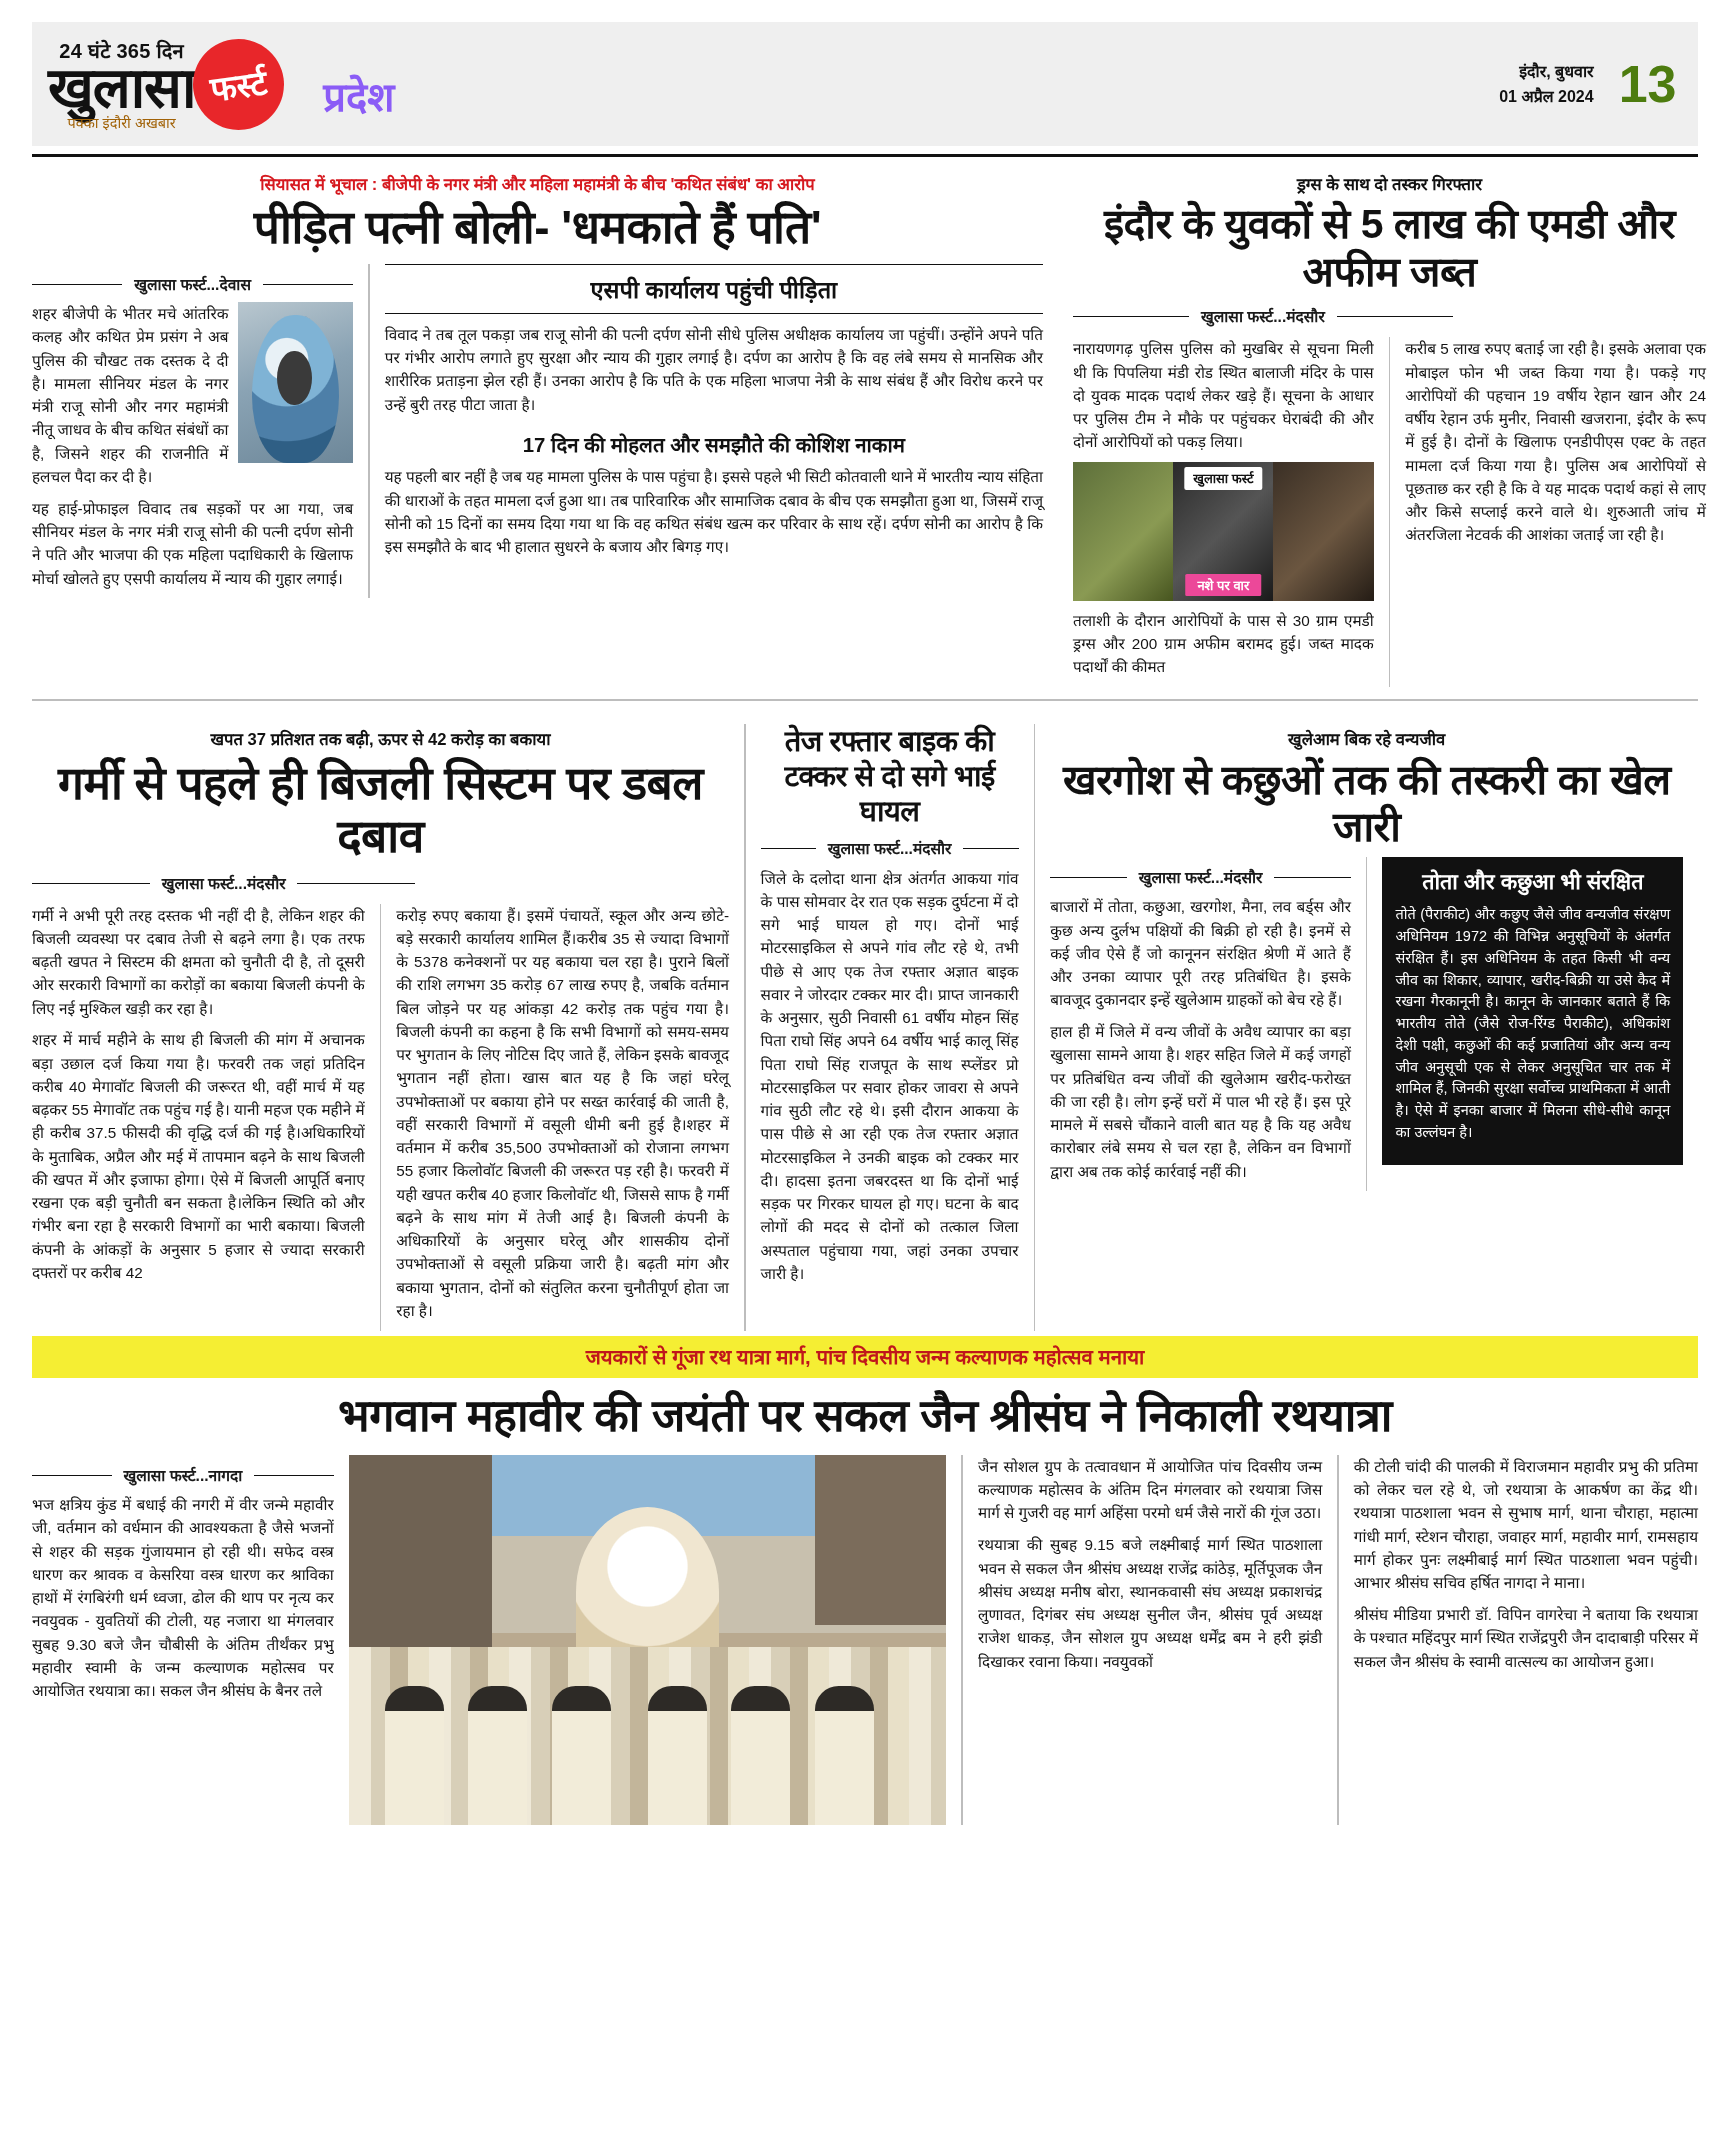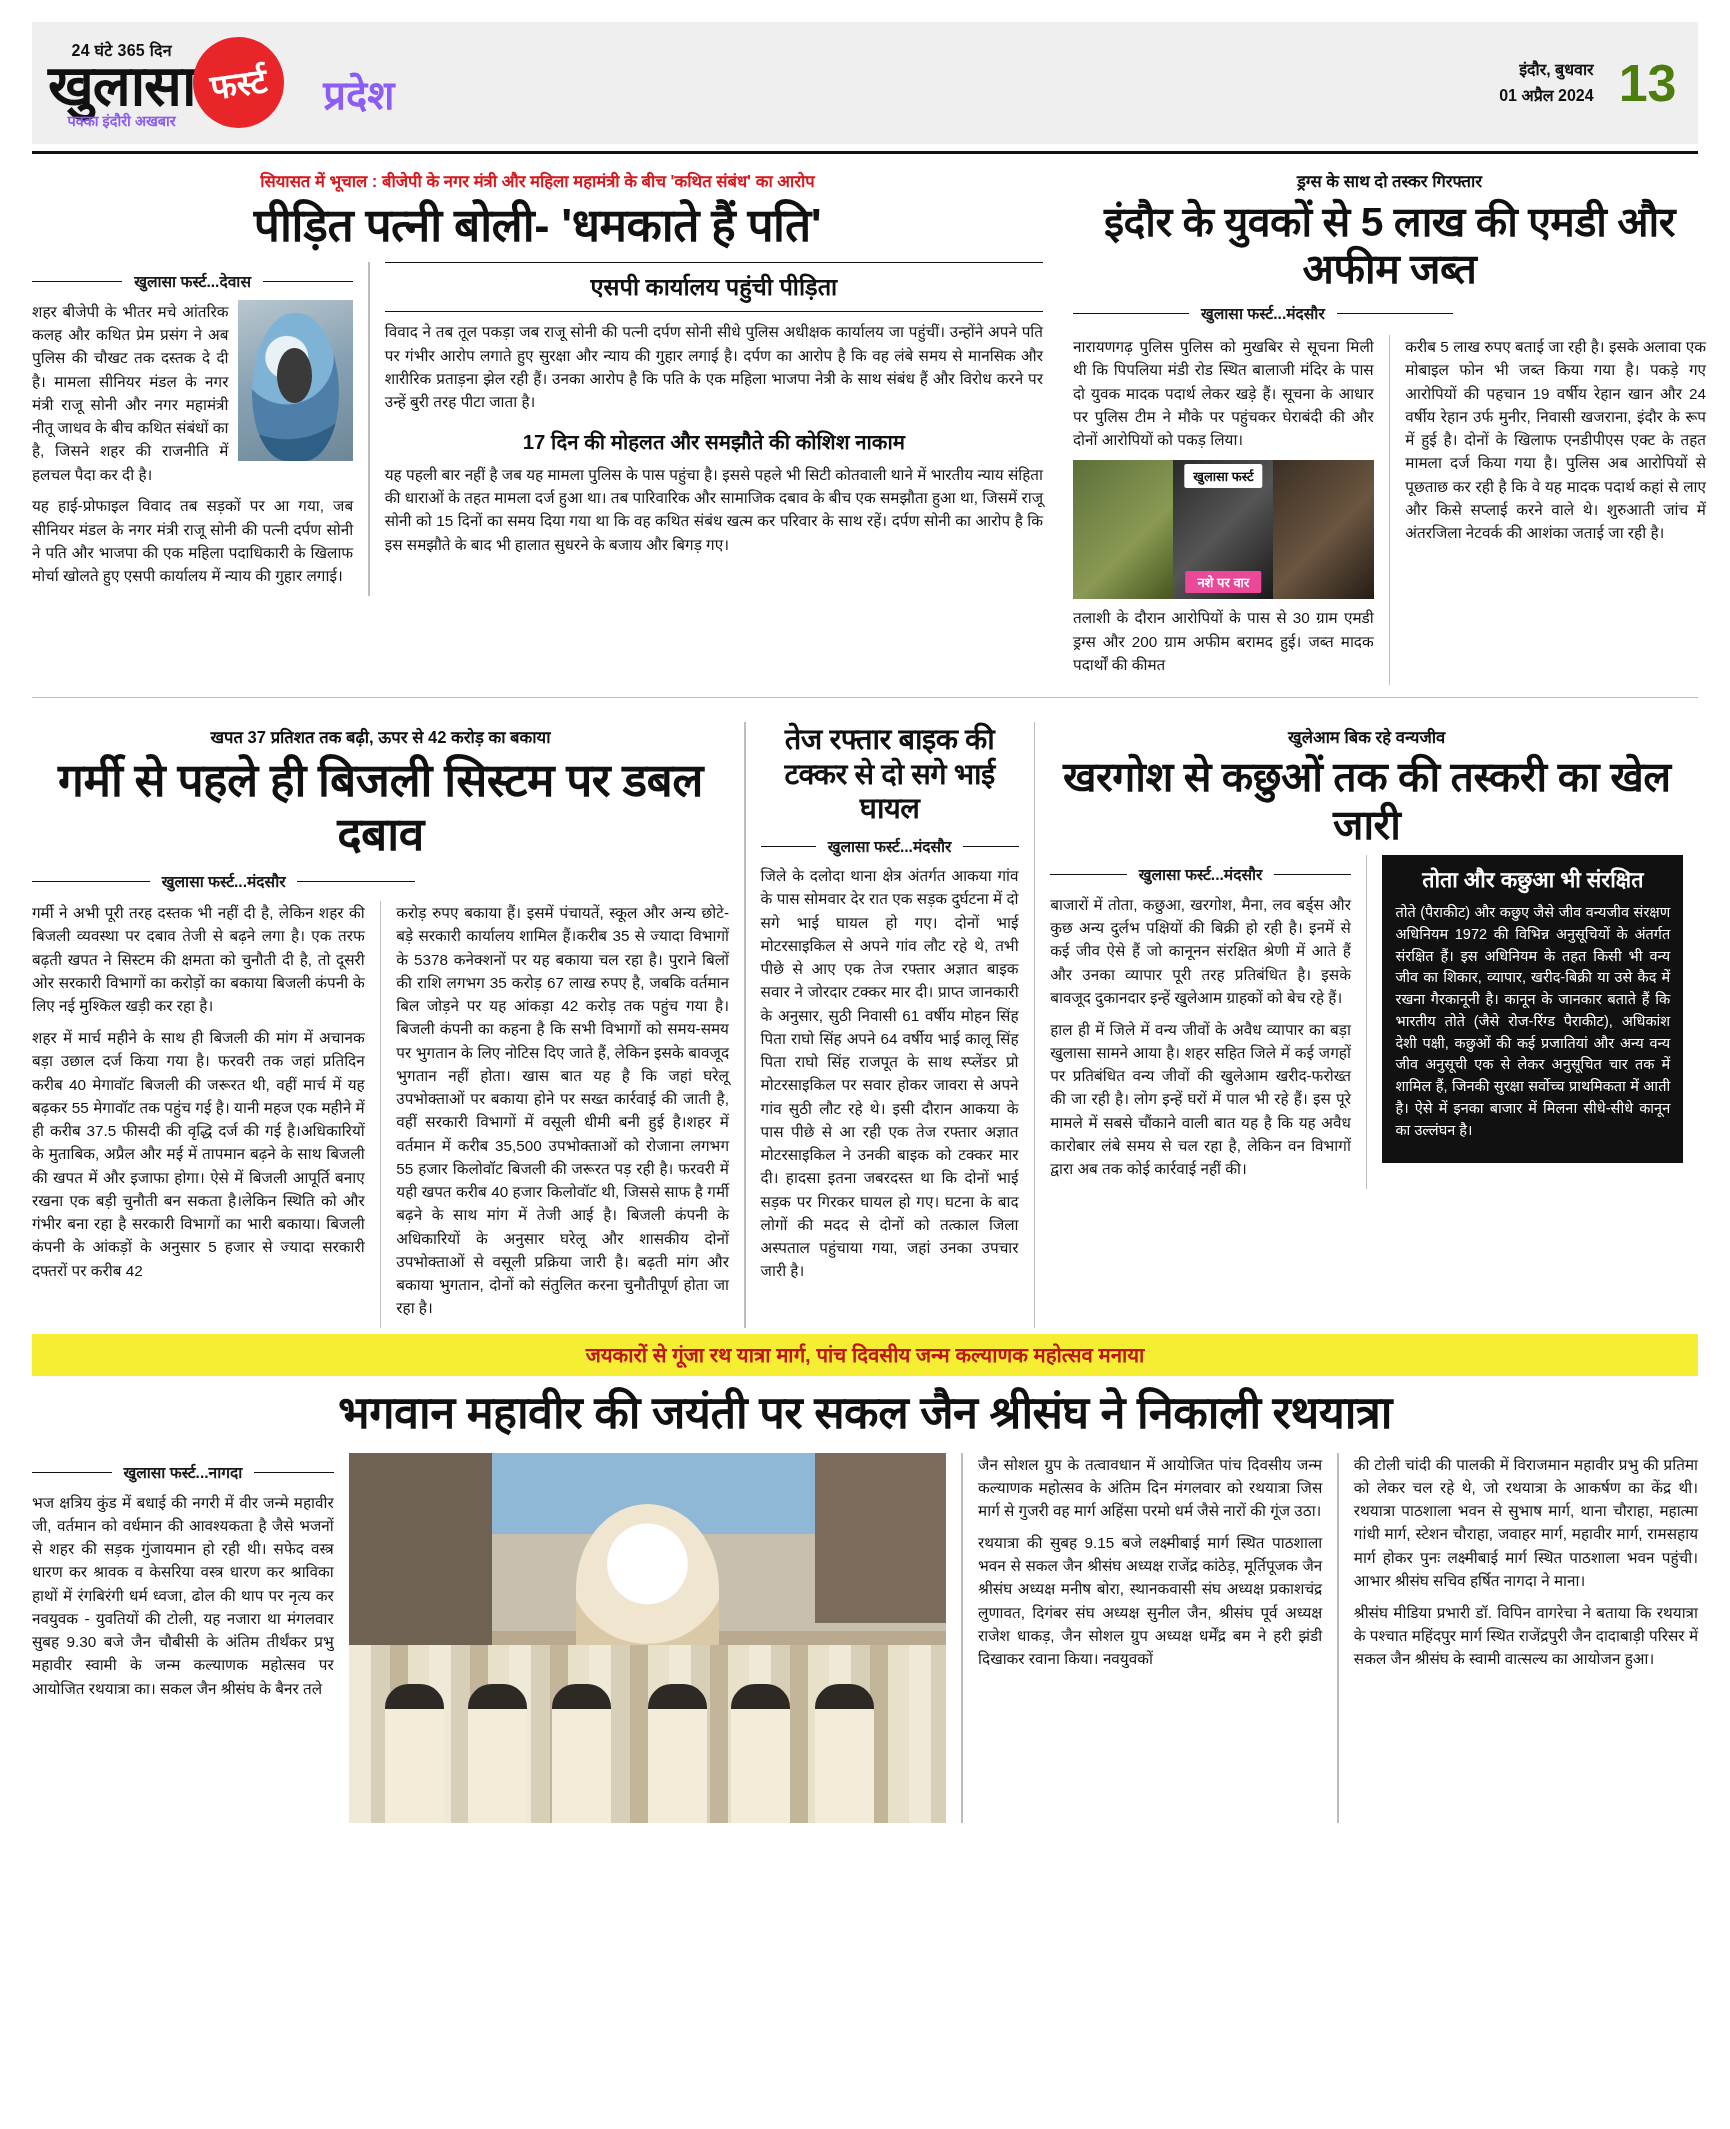--- a/index.html
+++ b/index.html
@@ -24,29 +24,29 @@
     display: flex;
     align-items: center;
     justify-content: space-between;
     background: #efefef;
     padding: 15px 21.5px 14px 16px;
     margin-top: 21.5px;
   }
   .mast-left { display: flex; align-items: flex-end; gap: 14px; }
   .logo-block { position: relative; }
   .logo-top {
-    font-size: 16px; font-weight: bold; color: #111;
+    font-size: 20px; font-weight: bold; color: #111;
     text-align: center; letter-spacing: 0.3px; margin-bottom: -3.2px;
   }
   .logo-main {
     font-size: 56px; font-weight: bold; color: #111;
     line-height: 1.0; letter-spacing: -1.1px;
   }
   .logo-sub {
-    font-size: 14.5px; font-weight: bold; color: #8b5cf6;
+    font-size: 14.5px; font-weight: normal; color: #a16207;
     text-align: center; margin-top: -4.3px;
   }
   .logo-badge {
     width: 91px; height: 91px; border-radius: 50%;
     background: #e8262a; color: #fff;
     display: flex; align-items: center; justify-content: center;
     font-size: 34px; font-weight: bold;
     margin-left: -16px; margin-bottom: 2.1px;
     transform: rotate(-8deg);
   }

